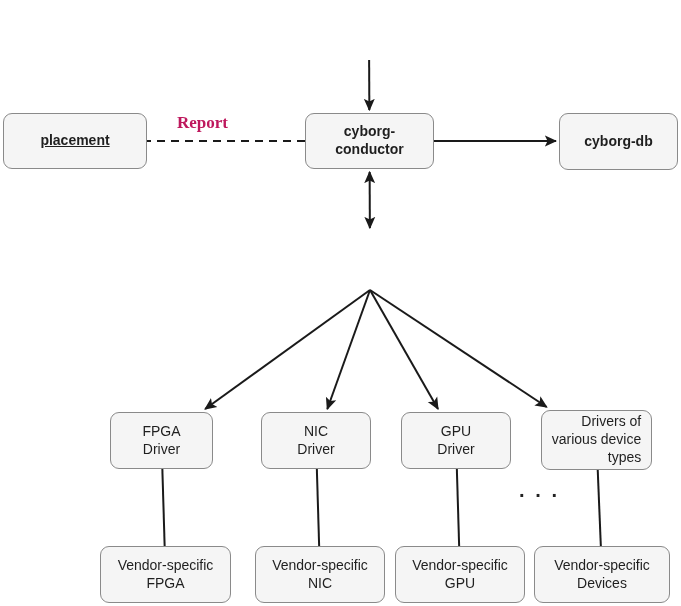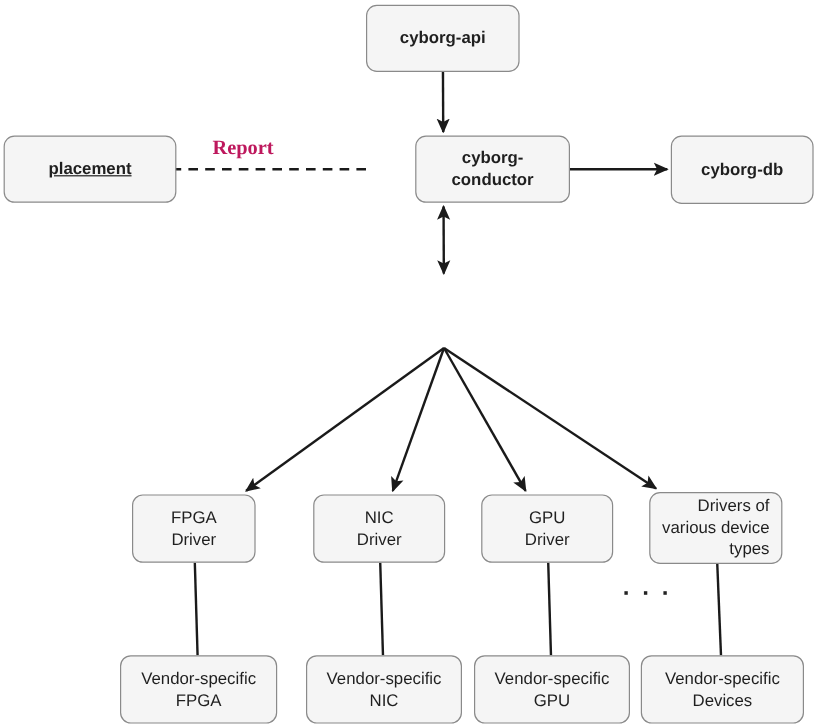--- a/index.html
+++ b/index.html
@@ -92,24 +92,21 @@
         <line x1="370" y1="290" x2="327.30232558139534" y2="409" stroke="#1a1a1a" stroke-width="2" marker-end="url(#arrowEnd)"></line>
         <line x1="370" y1="290" x2="438" y2="409" stroke="#1a1a1a" stroke-width="2" marker-end="url(#arrowEnd)"></line>
         <line x1="370" y1="290" x2="546.67" y2="407" stroke="#1a1a1a" stroke-width="2" marker-end="url(#arrowEnd)"></line>
         <line x1="162.3507462686567" y1="469" x2="164.6492537313433" y2="546" stroke="#1a1a1a" stroke-width="2"></line>
         <line x1="316.85074626865674" y1="469" x2="319.14925373134326" y2="546" stroke="#1a1a1a" stroke-width="2"></line>
         <line x1="456.85074626865674" y1="469" x2="459.14925373134326" y2="546" stroke="#1a1a1a" stroke-width="2"></line>
         <line x1="597.7267657992566" y1="470" x2="600.8345724907064" y2="546" stroke="#1a1a1a" stroke-width="2"></line>
       </g>
   </svg>
 
-  <div class="node" style="left: 305px; top: 4px; width: 128px; height: 56px;">
-    <span class="node-label">cyborg-api</span>
-  </div>
-  <div class="node" style="left: 305px; top: 113px; width: 129px; height: 56px; margin-left: 41px;">
+  <div class="node" style="left: 305px; top: 113px; width: 129px; height: 56px;">
     <span class="node-label">cyborg-conductor</span>
   </div>
   <div class="node" style="left: 3px; top: 113px; width: 144px; height: 56px; text-decoration: underline;">
     <span class="node-label">placement</span>
   </div>
   <div class="node" style="left: 559px; top: 113px; width: 119px; height: 57px;">
     <span class="node-label">cyborg-db</span>
   </div>
   <div class="node node-plain" style="left: 110px; top: 412px; width: 103px; height: 57px;">
     <span class="node-label">FPGA

